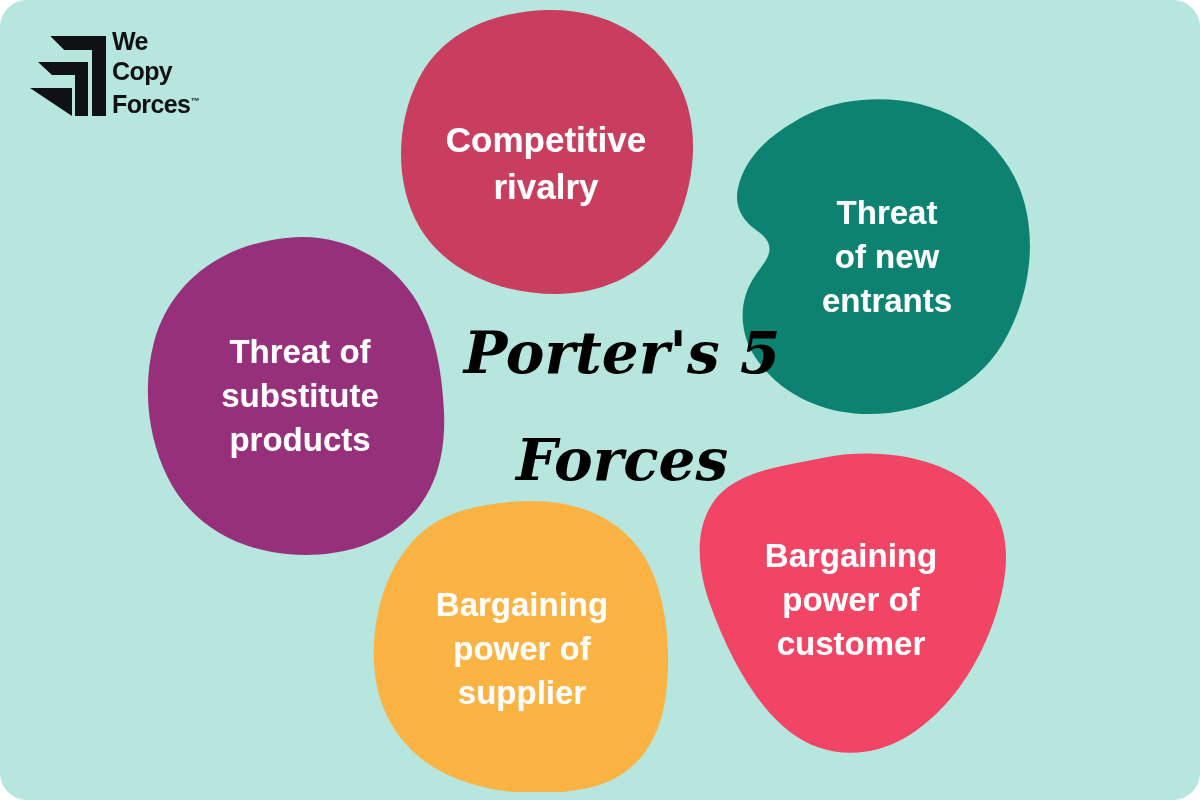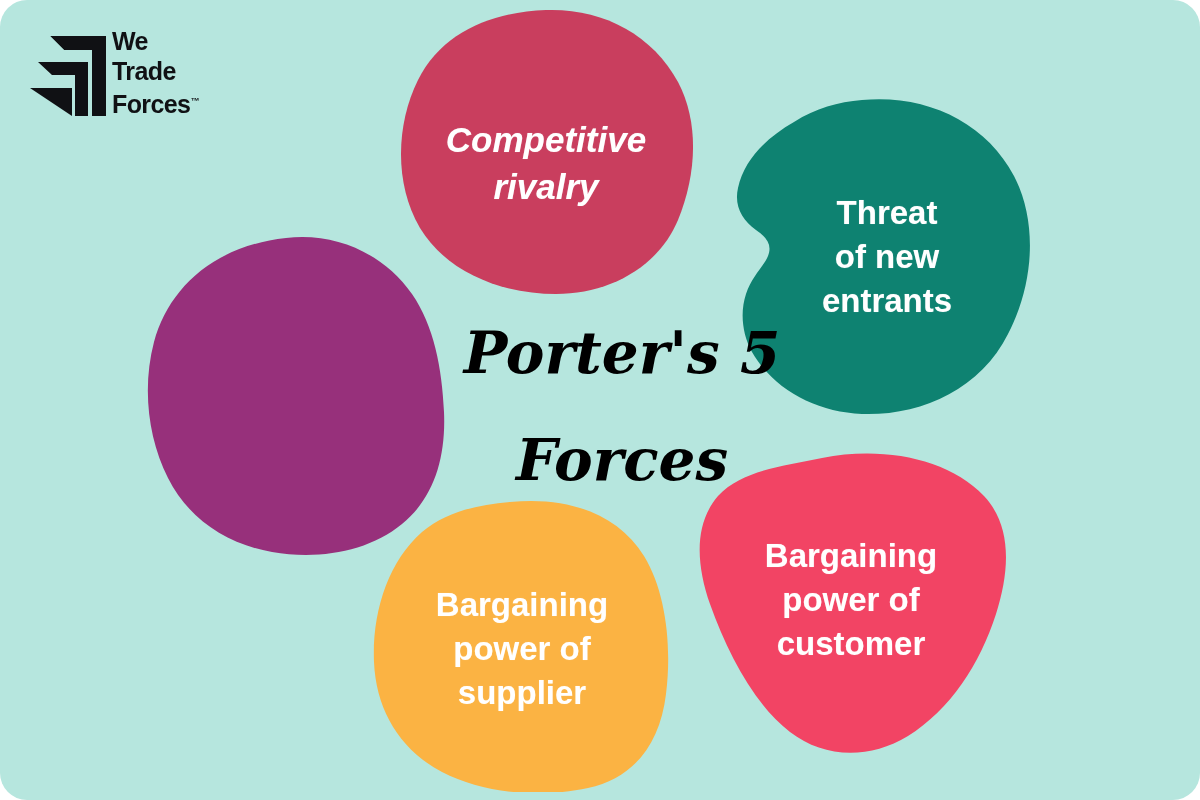--- a/index.html
+++ b/index.html
@@ -77,21 +77,21 @@
     font-family: "Liberation Sans", sans-serif;
     font-weight: 700;
     text-align: center;
     line-height: 1.33;
     white-space: pre-line;
     text-shadow: 0 0 1px rgba(255,255,255,0.35);
   }
 
   
   #blob-rivalry      { left: 396px; top:   8px; width: 300px; height: 288px; }
-  #blob-rivalry .blob-label      { font-size: 35px; margin-top: 24px; font-style: italic; }
+  #blob-rivalry .blob-label      { font-size: 35px; margin-top: 24px; }
 
   #blob-entrants     { left: 712px; top:  98px; width: 322px; height: 318px; }
   #blob-entrants .blob-label     { font-size: 33px; margin-left: 28px; }
 
   #blob-substitutes  { left: 146px; top: 236px; width: 302px; height: 320px; }
   #blob-substitutes .blob-label  { font-size: 33px; margin-left: 6px; }
 
   #blob-supplier     { left: 372px; top: 500px; width: 300px; height: 292px; }
   #blob-supplier .blob-label     { font-size: 33px; margin-top: 6px; }
 
@@ -122,21 +122,21 @@
 
   <div id="logo">
     <svg id="logo-mark" viewBox="0 0 84 88">
       <path d="M22 6 L78 6 L78 86 L64 86 L64 20 L36 20 Z" fill="#101114"></path>
       <path d="M10 32 L60 32 L60 86 L47 86 L47 45 L24 45 Z" fill="#101114"></path>
       <path d="M2 58 L44 58 L44 86 Z" fill="#101114"></path>
       <path d="M22 6 L36 20 L22 20 Z" fill="#b6e6de"></path>
     </svg>
     <div id="logo-wordmark">
       <span class="wm-line">We</span>
-      <span class="wm-line">Trade</span>
+      <span class="wm-line">Copy</span>
       <span class="wm-line"><span>Forces</span><span id="logo-tm">™</span></span>
     </div>
   </div>
 
   <div class="blob" id="blob-rivalry">
     <svg class="blob-shape" viewBox="0 0 300 288" preserveAspectRatio="none">
       <path d="M150 2
                C206 0 256 26 282 74
                C304 116 300 168 282 212
                C262 260 212 286 160 286
@@ -171,20 +171,23 @@
     <svg class="blob-shape" viewBox="0 0 302 320" preserveAspectRatio="none">
       <path d="M140 2
                C190 -4 238 18 266 58
                C288 90 296 132 298 176
                C300 222 288 262 256 288
                C222 316 172 324 126 316
                C80 308 42 282 22 242
                C2 202 -4 152 8 106
                C22 54 66 10 140 2 Z" fill="#97307b"></path>
     </svg>
+    <div class="blob-label">Threat of
+substitute
+products</div>
   </div>
 
   <div class="blob" id="blob-supplier">
     <svg class="blob-shape" viewBox="0 0 300 292" preserveAspectRatio="none">
       <path d="M138 2
                C196 -4 246 14 272 56
                C294 92 300 146 294 194
                C288 244 262 278 216 288
                C170 298 112 294 70 272
                C28 250 4 210 2 162

